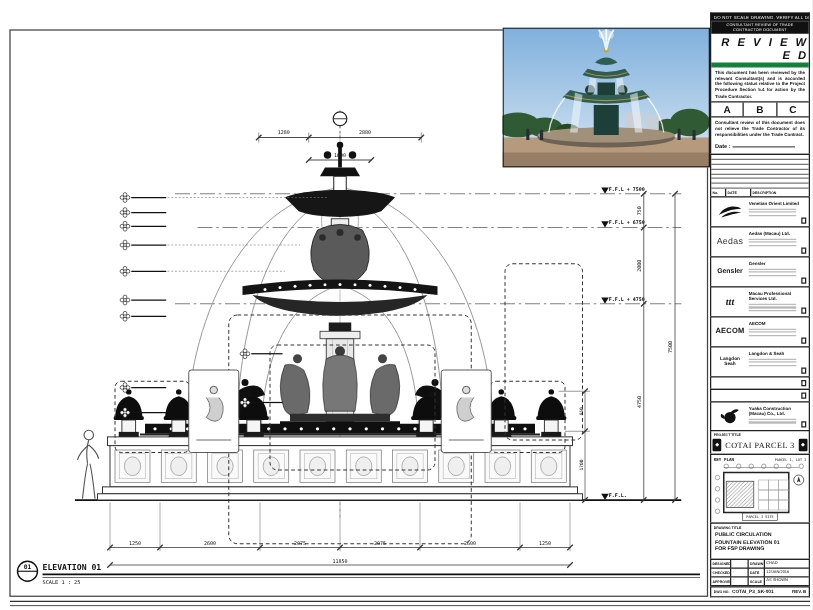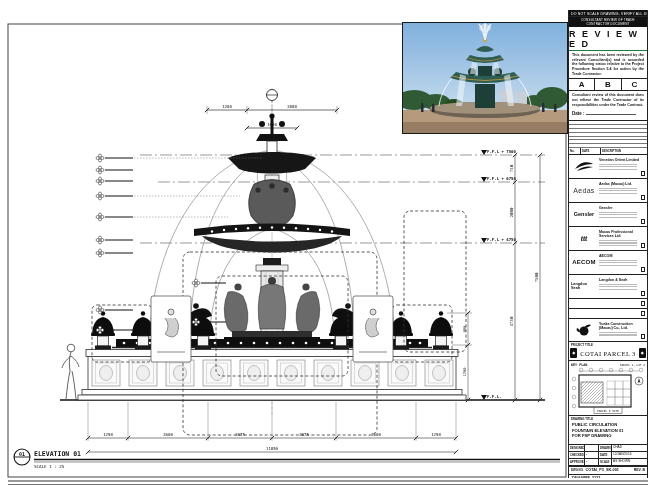--- a/index.html
+++ b/index.html
@@ -8,35 +8,35 @@
           font-family:"Liberation Sans", sans-serif; color:#111; }
   svg text { font-family:"DejaVu Sans Mono", monospace; fill:#111; }
   
   #photo { position:absolute; left:402px; top:22px; width:166px; height:112px; }
   
   #col { position:absolute; left:568px; top:10px; width:80px; height:468px; overflow:hidden; }
   .blk { border:1px solid #222; margin-top:-1px; background:#fff; position:relative; }
   #topbar { height:8px; background:#111; color:#fff; font-size:3.5px; line-height:8px;
             padding:0 2px; white-space:nowrap; overflow:hidden; letter-spacing:.2px; }
   .stamp-head { background:#111; color:#fff; font-size:3px; text-align:center; padding:1px; letter-spacing:.2px; }
-  .stamp-title { font-size:9px; font-weight:bold; text-align:left; letter-spacing:2px;
-                 border-bottom:1px solid #15803d; padding:2px 0 1px; }
+  .stamp-title { font-size:9px; font-weight:bold; text-align:right; letter-spacing:2px;
+                 border-bottom:4px solid #15803d; padding:2px 0 1px;font-style:italic; }
   .stamp-body { font-size:3.6px; font-weight:bold; line-height:1.3; padding:2px 3px; text-align:justify; }
   .abc { display:flex; border-top:1px solid #222; border-bottom:1px solid #222; }
   .abc > div { flex:1; text-align:center; font-weight:bold; font-size:8px; padding:1px 0; border-right:1px solid #222; }
   .abc > div:last-child { border-right:none; }
   .date-row { font-size:4.5px; font-weight:bold; padding:2px 3px 4px; }
   .date-line { display:inline-block; width:50px; border-bottom:.6px solid #555; height:4px; }
   .rev-row { height:3.8px; border-bottom:.5px solid #777; }
   .rev-head { display:flex; font-size:2.8px; font-weight:bold; height:6px; line-height:6px; }
   .rev-head > div { border-right:.5px solid #222; padding-left:1px; }
   .rh-no { width:12px; } .rh-date { width:20px; } .rh-desc { flex:1; border-right:none !important; }
   .crow { display:flex; height:25px; padding:2px; }
   .crow.small { height:11px; }
-  .clogo { width:26px; display:flex; align-items:center; justify-content:center; color:#111; }
+  .clogo { width:26px; display:flex; align-items:center; justify-content:center; text-align:center; color:#111; }
   .cinfo { flex:1; padding-left:2px; padding-top:1px; }
   .cname { font-size:3.6px; font-weight:bold; line-height:1.15; }
   .addr { height:1.1px; background:#bbb; margin-top:1.6px; width:82%; }
   .cbox { position:absolute; right:2px; bottom:2px; width:4.5px; height:4.5px; border:.7px solid #222; background:#fff; }
   .lg-aedas  { font-size:7px;  letter-spacing:.3px; color:#333; }
   .lg-gensler{ font-size:5.5px; font-weight:bold; }
   .lg-ttt    { font-size:8px; font-weight:bold; font-style:italic; font-family:"Liberation Serif",serif; }
   .lg-aecom  { font-size:6px; font-weight:900; letter-spacing:.2px; }
   .lg-langdon{ font-size:3.8px; font-weight:bold; line-height:1.1; }
   .blk-label { font-size:2.8px; font-weight:bold; padding:1px 2px 0; }

